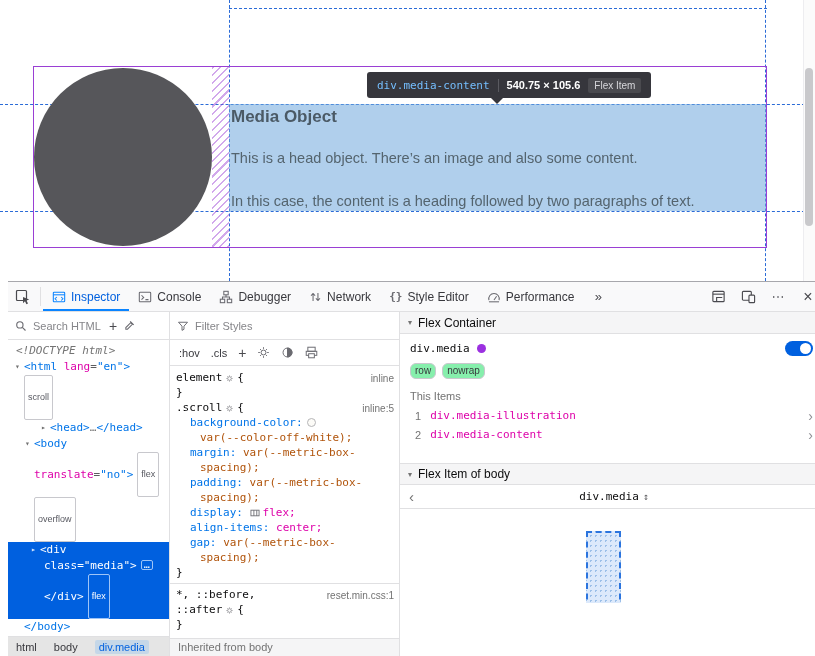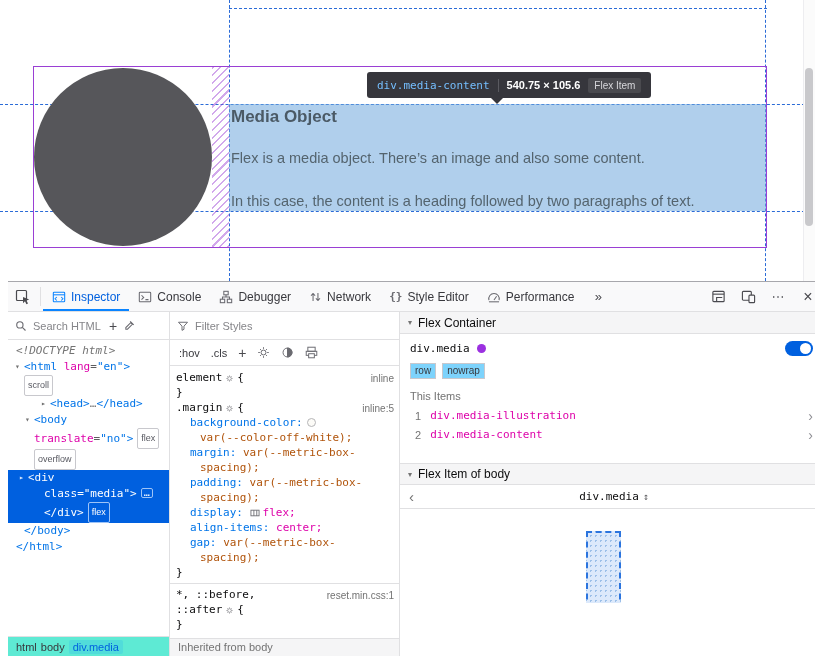--- a/index.html
+++ b/index.html
@@ -60,29 +60,29 @@
   .tl { white-space:nowrap; padding-left:8px; }
   .ind1 { padding-left:16px; } .ind2 { padding-left:26px; } .ind3 { padding-left:36px; }
   .tok-doctype { color:#737373; font-style:italic; }
   .tok-tag { color:#0074e8; }
   .tok-attr { color:#dd00a9; }
   .tok-val { color:#0074e8; }
   .tok-punct { color:#5c5c5f; }
   .tok-ellipsis { color:#737373; }
   .twisty { display:inline-block; width:9px; margin-left:-9px; color:#737373; font-size:8px; vertical-align:1px; }
   .badge { display:inline-block; border:1px solid #c8c8cd; border-radius:2px; color:#585961; background:#fff;
-    font-family:"Liberation Sans",sans-serif; font-size:9px; line-height:11px; padding:4px 3px; vertical-align:1px; margin-left:4px; }
+    font-family:"Liberation Sans",sans-serif; font-size:9px; line-height:11px; padding:16px 3px; vertical-align:1px; margin-left:4px; }
   .sel-block { background:#0060df; }
   .sel-block .tok-tag, .sel-block .tok-attr, .sel-block .tok-val, .sel-block .tok-punct { color:#fff; }
   .sel-block .twisty { color:#cfe2fb; }
   .sel-block .badge { border-color:#9ec4f7; color:#fff; background:transparent; }
   .ellipsis-box { display:inline-block; border:1px solid #9ec4f7; border-radius:2px; line-height:8px; padding:0 2px;
     font-size:10px; margin-left:4px; color:#fff; vertical-align:1px; }
-  .breadcrumb { position:absolute; left:0; bottom:0; width:162px; height:20px; background:#5eead4; border-top:1px solid #e0e0e2;
-    display:flex; align-items:center; padding:0 8px; gap:4px; font-size:11px; color:#38383d; }
+  .breadcrumb { position:absolute; left:0; bottom:0; width:162px; height:20px; background:#e5e5e5; border-top:1px solid #e0e0e2;
+    display:flex; align-items:center; padding:0 8px; gap:17px; font-size:11px; color:#38383d; }
   .crumb-sel { color:#0060df; background:rgba(10,132,255,.14); padding:1px 4px; border-radius:2px; }
 
   
   .rules-toolbar2 { height:26px; border-bottom:1px solid #e0e0e2; display:flex; align-items:center; padding:0 9px; gap:11px;
     font-size:11px; color:#38383d; }
   .rules-toolbar2 .ricon { color:#6a6a70; display:flex; }
   .rules-list { position:relative; font-family:"DejaVu Sans Mono",monospace; font-size:11px; line-height:15px;
     padding-top:4px; color:#0c0c0d; }
   .rl { position:relative; white-space:nowrap; padding-left:6px; }
   .origin { position:absolute; right:5px; top:1px; color:#737373; font-size:10px; font-family:"Liberation Sans",sans-serif; }
@@ -105,21 +105,21 @@
   .acc-header { height:22px; background:#f5f5f6; border-bottom:1px solid #e0e0e2; display:flex; align-items:center; gap:6px;
     padding:0 8px; font-size:12px; color:#0c0c0d; }
   .acc-header.second { border-top:1px solid #e0e0e2; margin-top:19px; }
   .caret { color:#737373; font-size:8px; }
   .mono { font-family:"DejaVu Sans Mono",monospace; font-size:11px; }
   .fc-row { display:flex; align-items:center; padding:7px 10px 3px; }
   .purple-dot { width:9px; height:9px; border-radius:50%; background:#9b30e0; margin-left:7px; }
   .toggle { margin-left:auto; width:28px; height:15px; border-radius:8px; background:#0060df; position:relative; }
   .toggle::after { content:""; position:absolute; right:2px; top:2px; width:11px; height:11px; border-radius:50%; background:#fff; }
   .badge-row { display:flex; gap:6px; padding:4px 10px 2px; }
-  .lbadge { border:1px solid #c8c8cd; border-radius:0; font-size:10px; color:#38383d; padding:0 4px; line-height:14px; background:#7dd3fc; }
+  .lbadge { border:1px solid #c8c8cd; border-radius:6px; font-size:10px; color:#38383d; padding:0 4px; line-height:14px; background:#86efac; }
   .flex-items-label { padding:9px 10px 4px; font-size:11px; color:#737373; }
   .fi-row { display:flex; align-items:center; gap:9px; padding:3px 10px 3px 15px; font-size:11px; }
   .fi-index { color:#737373; }
   .fi-sel { color:#dd00a9; }
   .fi-chevron { margin-left:auto; color:#8f8f94; font-size:14px; line-height:12px; }
   .item-nav { height:24px; border-bottom:1px solid #e0e0e2; display:flex; align-items:center; padding:0 9px; }
   .item-nav .prev { color:#737373; font-size:15px; }
   .isel { margin:0 auto; display:flex; align-items:center; gap:4px; color:#0c0c0d; }
   .isel .updown { color:#5c5c5f; font-size:10px; }
   .mini-visual { position:relative; height:94px; overflow:hidden; }
@@ -139,21 +139,21 @@
     <div class="dash-h" style="left:0; top:211px; width:815px;"></div>
     <div class="dash-v" style="left:229px;"></div>
     <div class="dash-v" style="left:765px;"></div>
 
     <div class="media-box"></div>
     <div class="media-circle"></div>
     <div class="gap-hatch"></div>
     <div class="content-fill"></div>
 
     <h2 class="page-heading">Media Object</h2>
-    <p class="page-para para1">Flex is a media object. There’s an image and also some content.</p>
+    <p class="page-para para1">This is a head object. There’s an image and also some content.</p>
     <p class="page-para para2">In this case, the content is a heading followed by two paragraphs of text.</p>
 
     <div class="overlay-tooltip">
       <span class="sel">div.media-content</span>
       <span class="tsep"></span>
       <span class="dims">540.75 × 105.6</span>
       <span class="chip">Flex Item</span>
     </div>
     <div class="tooltip-arrow"></div>
 
@@ -285,21 +285,21 @@
       <div class="tree">
         <div class="tl"><span class="tok-doctype">&lt;!DOCTYPE html&gt;</span></div>
         <div class="tl" style="padding-left:16px;"><span class="twisty">▾</span><span class="tok-tag">&lt;html</span><span> </span><span class="tok-attr">lang</span><span class="tok-punct">=</span><span class="tok-val">"en"</span><span class="tok-tag">&gt;</span></div>
         <div class="tl ind1"><span class="badge" style="margin-left:0;">scroll</span></div>
         <div class="tl" style="padding-left:42px;"><span class="twisty">▸</span><span class="tok-tag">&lt;head&gt;</span><span class="tok-ellipsis">…</span><span class="tok-tag">&lt;/head&gt;</span></div>
         <div class="tl" style="padding-left:26px;"><span class="twisty">▾</span><span class="tok-tag">&lt;body</span></div>
         <div class="tl ind2"><span class="tok-attr">translate</span><span class="tok-punct">=</span><span class="tok-val">"no"</span><span class="tok-tag">&gt;</span><span class="badge">flex</span></div>
         <div class="tl ind2"><span class="badge" style="margin-left:0;">overflow</span></div>
 
         <div class="sel-block">
-          <div class="tl" style="padding-left:20px;font-family:Liberation Mono, monospace;"><span class="twisty">▸</span><span class="tok-tag">&lt;div</span></div>
+          <div class="tl" style="padding-left:32px;"><span class="twisty">▸</span><span class="tok-tag">&lt;div</span></div>
           <div class="tl ind3"><span class="tok-attr">class</span><span class="tok-punct">=</span><span class="tok-val">"media"</span><span class="tok-tag">&gt;</span><span class="ellipsis-box">…</span></div>
           <div class="tl ind3"><span class="tok-tag">&lt;/div&gt;</span><span class="badge">flex</span></div>
         </div>
 
         <div class="tl ind1"><span class="tok-tag">&lt;/body&gt;</span></div>
         <div class="tl"><span class="tok-tag">&lt;/html&gt;</span></div>
       </div>
 
       <div class="breadcrumb">
         <span>html</span>
@@ -342,21 +342,21 @@
         </span>
       </div>
 
       <div class="rules-list">
         <div class="rl"><span>element</span><span class="gear"><svg width="9" height="9" viewBox="0 0 16 16" fill="none" stroke="currentColor" stroke-width="1.6">
                 <circle cx="8" cy="8" r="3.2"></circle>
                 <path d="M8 2.5v2M8 11.5v2M2.5 8h2M11.5 8h2M4.2 4.2l1.3 1.3M10.5 10.5l1.3 1.3M11.8 4.2l-1.3 1.3M5.5 10.5l-1.3 1.3"></path>
               </svg></span><span>{</span><span class="origin">inline</span></div>
         <div class="rl"><span>}</span></div>
 
-        <div class="rl"><span>.margin</span><span class="gear"><svg width="9" height="9" viewBox="0 0 16 16" fill="none" stroke="currentColor" stroke-width="1.6">
+        <div class="rl"><span>.scroll</span><span class="gear"><svg width="9" height="9" viewBox="0 0 16 16" fill="none" stroke="currentColor" stroke-width="1.6">
                 <circle cx="8" cy="8" r="3.2"></circle>
                 <path d="M8 2.5v2M8 11.5v2M2.5 8h2M11.5 8h2M4.2 4.2l1.3 1.3M10.5 10.5l1.3 1.3M11.8 4.2l-1.3 1.3M5.5 10.5l-1.3 1.3"></path>
               </svg></span><span>{</span><span class="origin">inline:5</span></div>
         <div class="rl prop"><span class="pname">background-color:</span><span class="swatch"></span></div>
         <div class="rl prop-cont"><span class="pval-var">var(--color-off-white);</span></div>
         <div class="rl prop"><span class="pname">margin:</span> <span class="pval-var">var(--metric-box-</span></div>
         <div class="rl prop-cont"><span class="pval-var">spacing);</span></div>
         <div class="rl prop"><span class="pname">padding:</span> <span class="pval-var">var(--metric-box-</span></div>
         <div class="rl prop-cont"><span class="pval-var">spacing);</span></div>
         <div class="rl prop"><span class="pname">display:</span> <span class="flexi"><svg width="10" height="10" viewBox="0 0 16 16" fill="none" stroke="currentColor" stroke-width="1.4">

